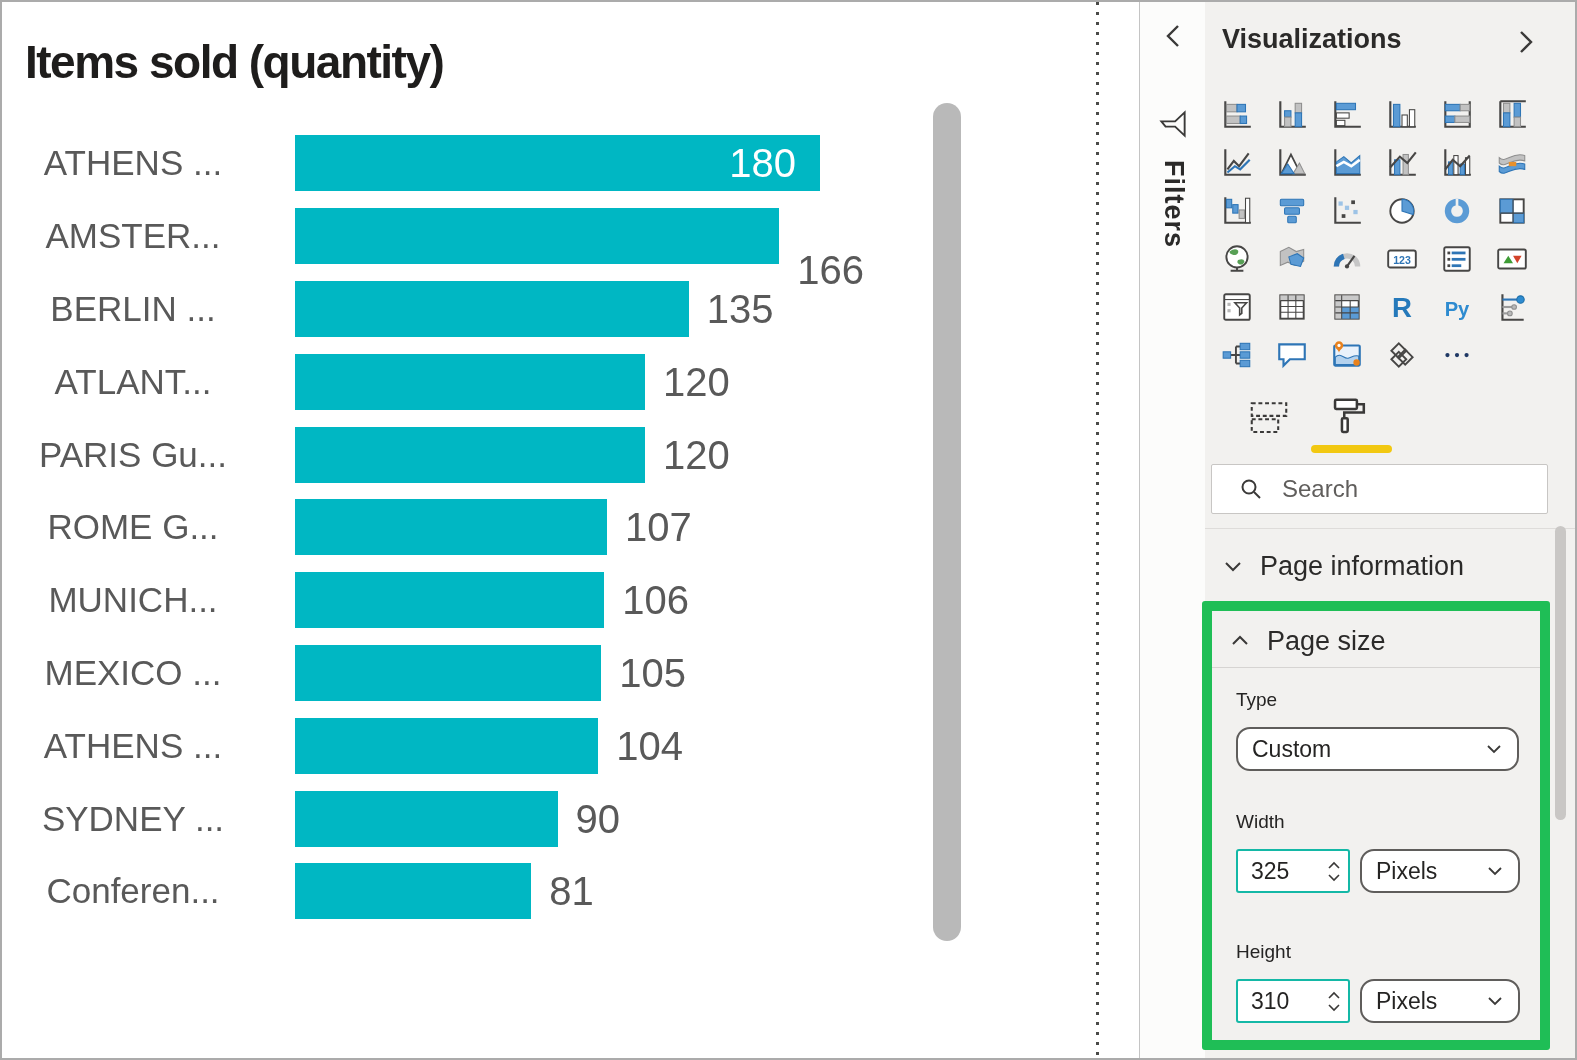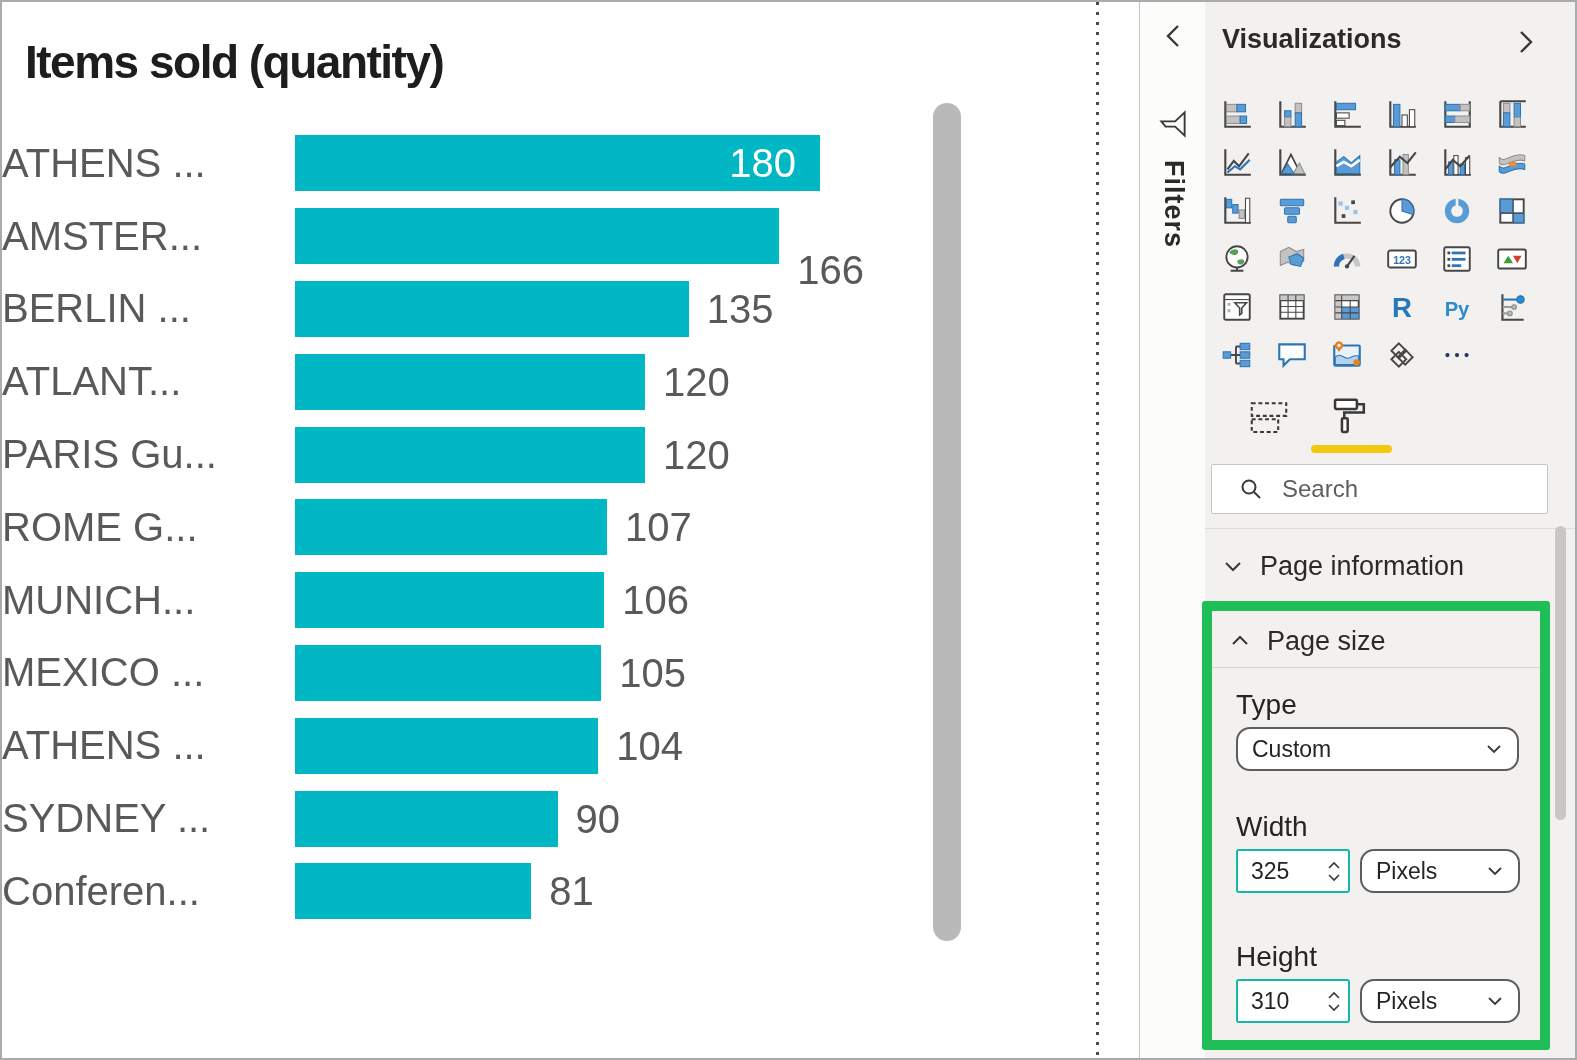--- a/index.html
+++ b/index.html
@@ -6,21 +6,21 @@
   body{width:1577px;height:1060px;position:relative;overflow:hidden;background:#fff;
        font-family:"Liberation Sans","DejaVu Sans",sans-serif;color:#252423;}
   .frame{position:absolute;inset:0;border:2px solid #ABABAB;pointer-events:none;z-index:50;}
 
   
   .canvas{position:absolute;left:2px;top:2px;width:1094px;height:1056px;background:#fff;padding-left:16px;}
   .chart-title{position:absolute;left:23px;top:2px;font-size:46px;font-weight:700;
                letter-spacing:-1.5px;color:#1E1D1C;white-space:nowrap;}
   #bars{position:absolute;left:0;top:125px;width:1060px;}
   .bar-row{height:72.8px;display:flex;align-items:center;}
-  .bar-label{width:262px;flex:none;text-align:left;font-size:40px;color:#595959;white-space:nowrap;}
+  .bar-label{width:262px;flex:none;text-align:center;font-size:35px;color:#595959;white-space:nowrap;}
   .bar-track{position:relative;margin-left:31px;flex:1;height:56px;}
   .bar{position:absolute;left:0;top:0;height:56px;background:#00B7C3;
        display:flex;align-items:center;justify-content:flex-end;}
   .val{font-size:40px;color:#595959;white-space:nowrap;}
   .val.inside{color:#fff;padding-right:24px;}
   .val.outside{position:absolute;top:50%;transform:translateY(-50%);}
   .chart-scrollbar{position:absolute;left:931px;top:101px;width:28px;height:838px;
                    background:#B9B9B9;border-radius:14px;}
 
   .dotted-line{position:absolute;left:1096px;top:2px;width:3px;height:1056px;
@@ -57,21 +57,21 @@
   .search-box input::placeholder{color:#605E5C;opacity:1;}
 
   .h-div{position:absolute;left:0;width:370px;height:1px;background:#DEDCDA;}
   .sec-row{position:absolute;left:0;width:100%;height:44px;display:flex;align-items:center;cursor:pointer;}
   .sec-row svg{margin-left:15px;flex:none;}
   .sec-row .sec-label{margin-left:14px;font-size:27px;color:#2B2A29;}
 
   .green-box{position:absolute;left:-3px;top:599px;width:348px;height:449px;box-sizing:border-box;
              border:10px solid #1FBE56;border-radius:3px;background:#F2F1EF;}
   .gb-div{position:absolute;left:0;top:56px;width:100%;height:1px;background:#D6D4D2;}
-  .fld-label{position:absolute;left:24px;font-size:28px;color:#252423;}
+  .fld-label{position:absolute;left:24px;font-size:19px;color:#252423;}
   .select{position:absolute;background:#fff;border:2px solid #5F5D5B;border-radius:14px;box-sizing:border-box;
           height:44px;display:flex;align-items:center;cursor:pointer;}
   .select .sel-text{margin-left:14px;flex:1;font-size:23px;color:#252423;}
   .select svg{margin-right:12px;flex:none;}
   .numbox{position:absolute;background:#fff;border:2px solid #14b8a6;border-radius:3px;box-sizing:border-box;
           height:44px;width:114px;display:flex;align-items:center;}
   .numbox input{width:58px;margin-left:13px;border:none;outline:none;font-size:23px;color:#252423;
                 font-family:inherit;background:transparent;padding:0;}
   .spin{margin-left:auto;margin-right:7px;display:flex;flex-direction:column;gap:3px;cursor:pointer;}
   .panel-scrollbar{position:absolute;left:350px;top:524px;width:11px;height:294px;

